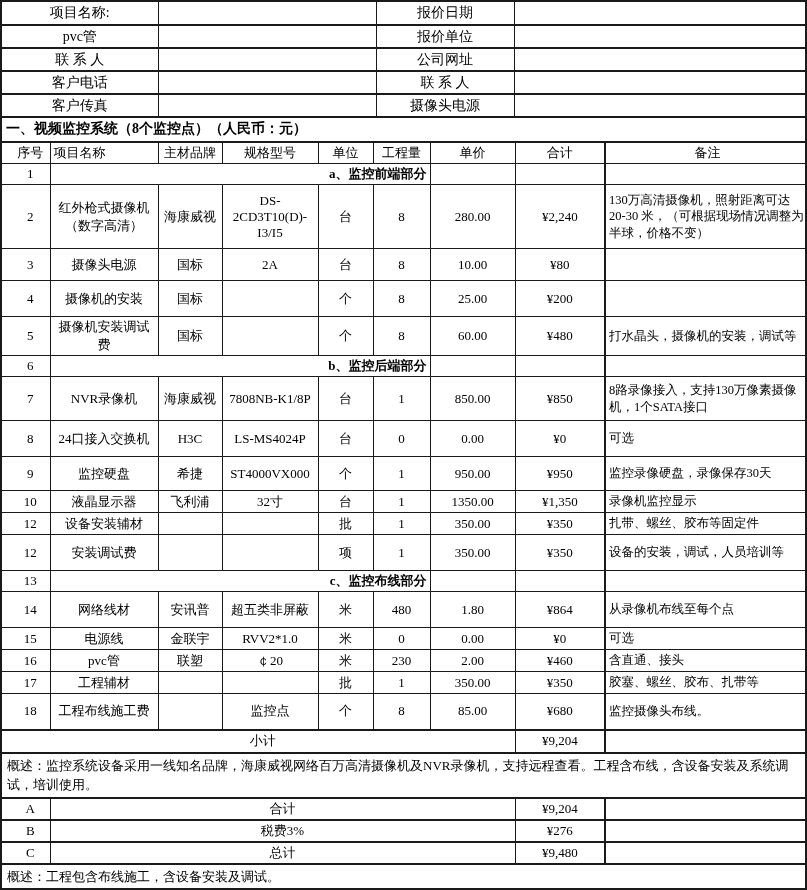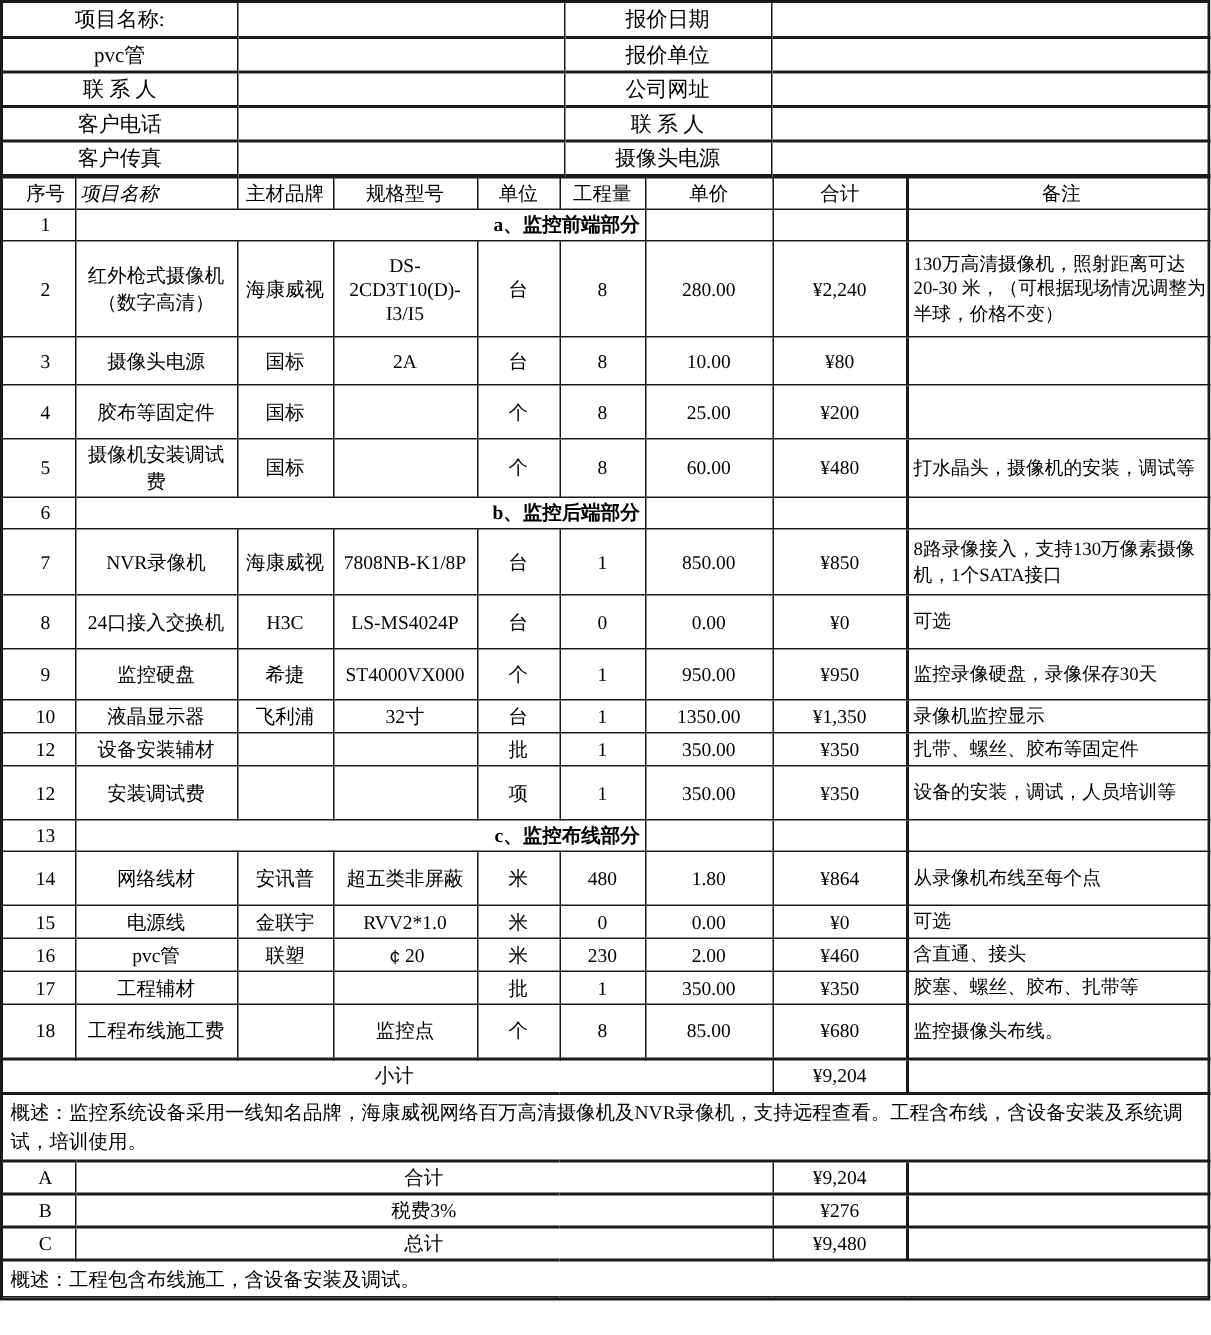--- a/index.html
+++ b/index.html
@@ -44,21 +44,21 @@
   .main-table th, .main-table td {
     border: 1px solid #1a1a1a;
     padding: 1px 3px;
     overflow-wrap: break-word;
     word-wrap: break-word;
     vertical-align: middle;
   }
   .main-table th:first-child, .main-table td:first-child { border-left: 0; padding-left: 12px; }
   .main-table th:last-child,  .main-table td:last-child  { border-right: 0; }
   .main-table thead th { font-weight: normal; height: 19px; text-align: center; }
-  .main-table thead th.h-1 { text-align: left; font-style: italic; }
+  .main-table thead th.h-1 { text-align: left; }
   .c-no, .c-brand, .c-spec, .c-unit, .c-qty, .c-price, .c-total { text-align: center; }
   .c-name { text-align: center; }
   .c-note { text-align: left; font-size: 12.5px; line-height: 1.3; border-left-width: 2px !important; }
   .main-table thead th.h-8 { border-left-width: 2px; }
   .section-name { font-weight: bold; text-align: right; font-size: 13px; }
 
   
   #main-body tr:nth-child(1)  { height: 20px; }
   #main-body tr:nth-child(2)  { height: 64px; }
   #main-body tr:nth-child(3)  { height: 32px; }
@@ -130,20 +130,21 @@
         </tr>
         <tr>
           <td class="info-label">客户传真</td>
           <td class="info-value"></td>
           <td class="info-label">摄像头电源</td>
           <td class="info-value"></td>
         </tr>
       </tbody>
   </table>
 
+  <div class="section-title-bar">一、视频监控系统（8个监控点）（人民币：元）</div>
 
   <table class="main-table">
     <colgroup>
       <col style="width:48px">
         <col style="width:108px">
         <col style="width:64px">
       <col style="width:96px">
         <col style="width:55px">
         <col style="width:57px">
       <col style="width:85px">
@@ -188,21 +189,21 @@
           <td class="c-brand">国标</td>
           <td class="c-spec">2A</td>
           <td class="c-unit">台</td>
           <td class="c-qty">8</td>
           <td class="c-price">10.00</td>
           <td class="c-total">¥80</td>
           <td class="c-note"></td>
         </tr>
         <tr>
           <td class="c-no">4</td>
-          <td class="c-name">胶布等固定件</td>
+          <td class="c-name">摄像机的安装</td>
           <td class="c-brand">国标</td>
           <td class="c-spec"></td>
           <td class="c-unit">个</td>
           <td class="c-qty">8</td>
           <td class="c-price">25.00</td>
           <td class="c-total">¥200</td>
           <td class="c-note"></td>
         </tr>
         <tr>
           <td class="c-no">5</td>

